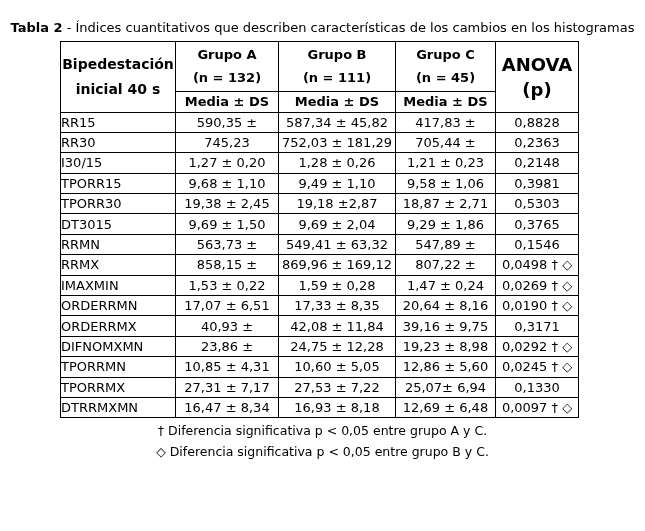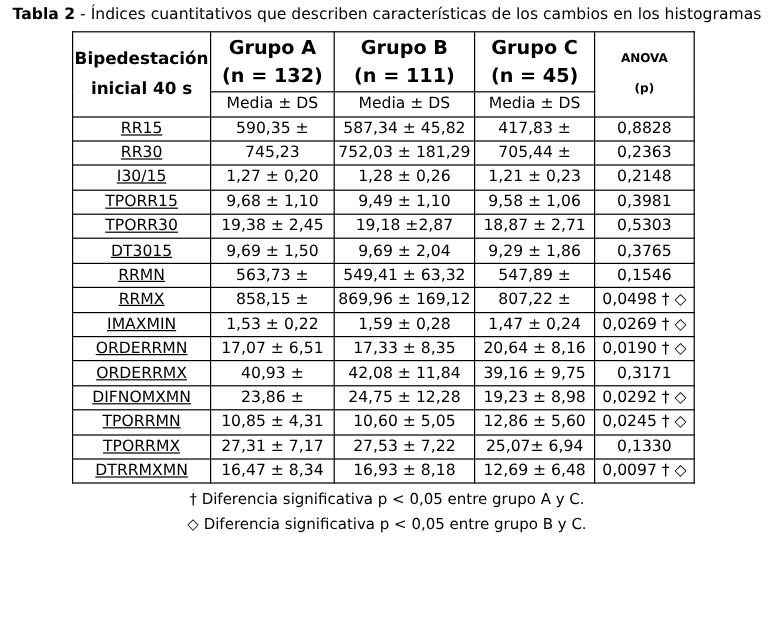--- a/index.html
+++ b/index.html
@@ -8,45 +8,45 @@
     background: #ffffff;
     width: 645px;
     height: 531px;
     overflow: hidden;
     font-family: "DejaVu Sans", sans-serif;
     color: #000000;
   }
   .page { width: 645px; height: 531px; position: relative; }
 
   
-  .caption { padding-top: 1px; text-align: center; font-size: 13px; line-height: 23.5px; }
+  .caption { padding-top: 16px; text-align: center; font-size: 13px; line-height: 23.5px; }
   .caption .bold { font-weight: bold; }
 
   
   table.stats {
     border-collapse: collapse;
     table-layout: fixed;
     margin-left: 60px;
     margin-top: 1px;
     width: 518px;
     font-size: 13px;
   }
   table.stats th, table.stats td {
     border: 1px solid #000000;
     padding: 0;
     white-space: nowrap;
     overflow: hidden;
     vertical-align: middle;
   }
   th.corner { width: 115px; font-weight: bold; text-align: center; font-size: 14px; line-height: 25px; }
-  th.group  { height: 49px; font-weight: bold; text-align: center; font-size: 16px; line-height: 23px; }
-  th.anova  { width: 81px; font-weight: bold; text-align: center; font-size: 10px; line-height: 25px; margin-top: 20px; }
-  th.sub    { height: 20px; font-weight: normal; text-align: center; font-size: 13px; }
+  th.group  { height: 49px; font-weight: bold; text-align: center; font-size: 13px; line-height: 23px; }
+  th.anova  { width: 81px; font-weight: bold; text-align: center; font-size: 18px; line-height: 25px; margin-top: 20px; }
+  th.sub    { height: 20px; font-weight: bold; text-align: center; font-size: 13px; }
   td { height: 19.4px; }
-  td.label-cell { text-align: center; padding-left: 2px; text-decoration: underline; }
+  td.label-cell { text-align: left; padding-left: 2px; }
   td.val-cell   { text-align: center; }
 
   
   .legend { margin-top: 3px; text-align: center; font-size: 12.5px; line-height: 20.5px; }
   .legend .italic { font-style: italic; }
 </style>
 </head>
 <body>
 
 <div class="page">

